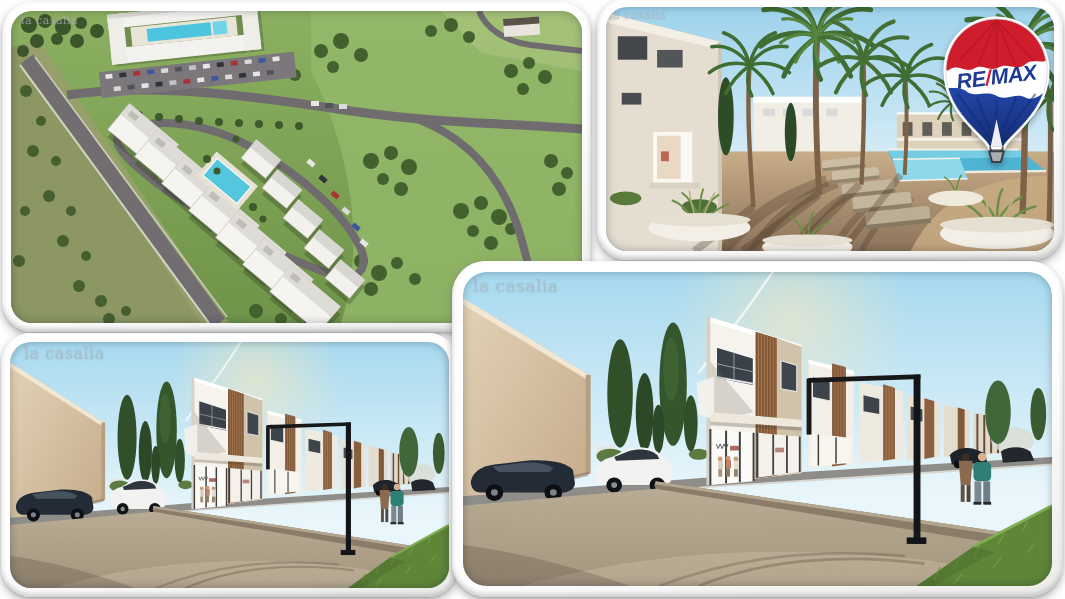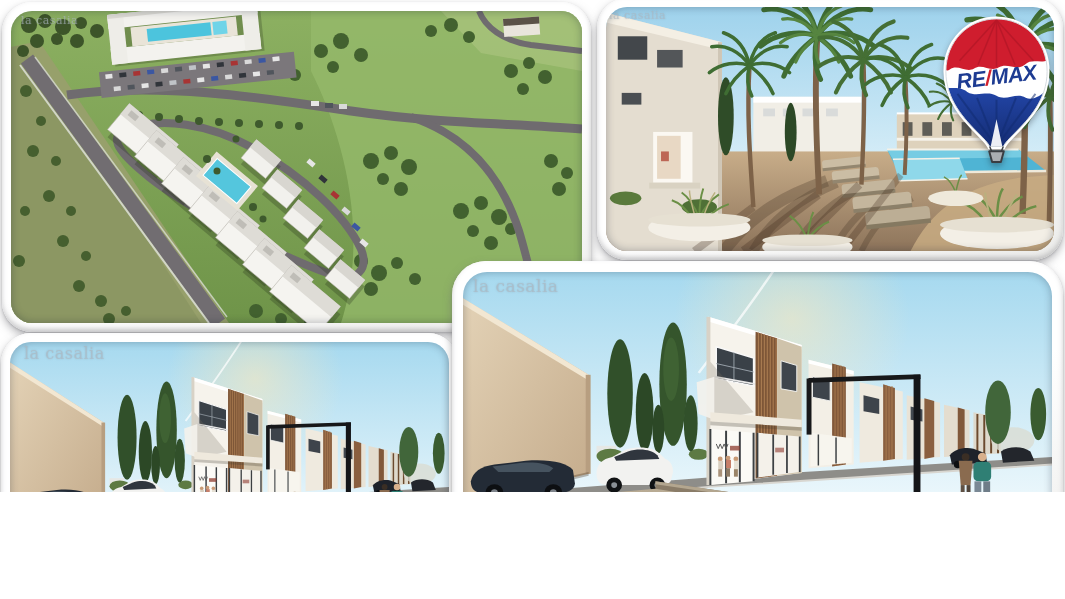--- a/index.html
+++ b/index.html
@@ -1,16 +1,16 @@
 <!DOCTYPE html>
 <html><head>
 <meta charset="utf-8">
 <style>
   html,body{margin:0;padding:0;background:#ffffff;}
-  #canvas{position:relative;width:1065px;height:492px;background:#ffffff;overflow:hidden;
+  #canvas{position:relative;width:1065px;height:599px;background:#ffffff;overflow:hidden;
           font-family:"Liberation Sans",sans-serif;}
   .frame{position:absolute;background:linear-gradient(160deg,#ffffff 55%,#ececea);
          border-radius:30px;
          box-shadow:0 4px 9px rgba(105,105,112,.5),0 1px 2px rgba(120,120,125,.35);}
   .frame::after{content:"";position:absolute;inset:0;border-radius:inherit;pointer-events:none;
          box-shadow:inset 0 -3px 5px rgba(125,125,132,.38),inset 0 2px 2px #ffffff;}
   .ph{position:absolute;inset:9px;border-radius:21px;overflow:hidden;background:#dfe8ec;}
   .ph::after{content:"";position:absolute;inset:0;border-radius:inherit;pointer-events:none;
          box-shadow:inset 0 0 9px rgba(10,20,40,.3);}
   .ph>svg{position:absolute;inset:0;width:100%;height:100%;display:block;}

